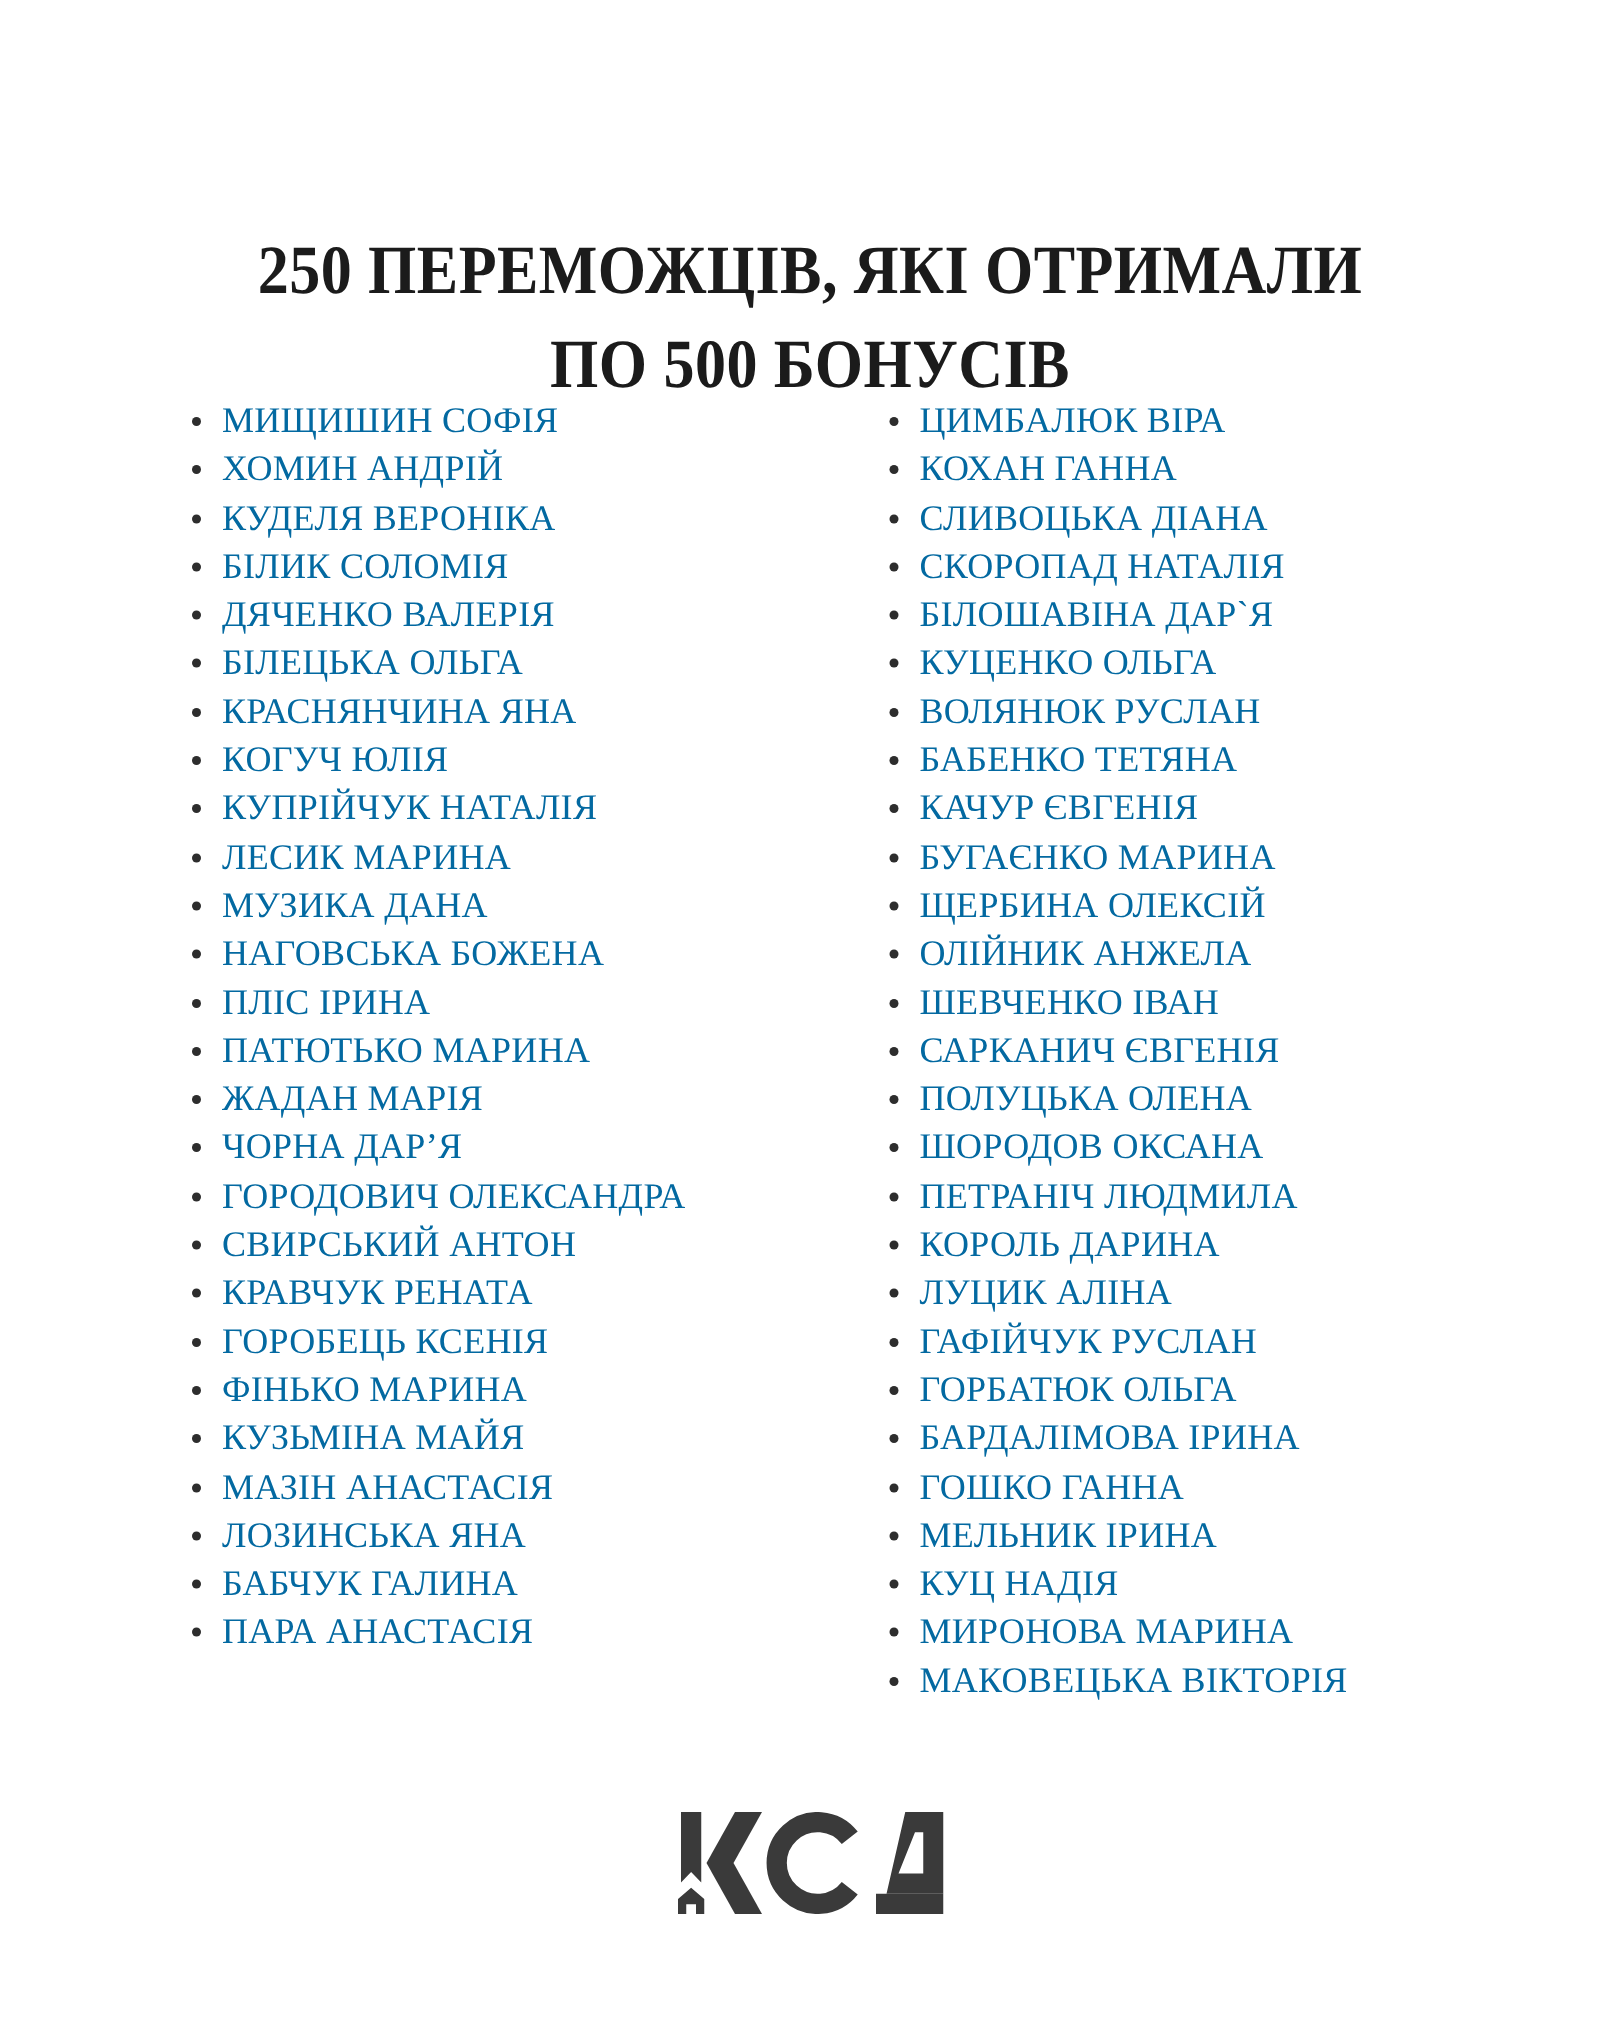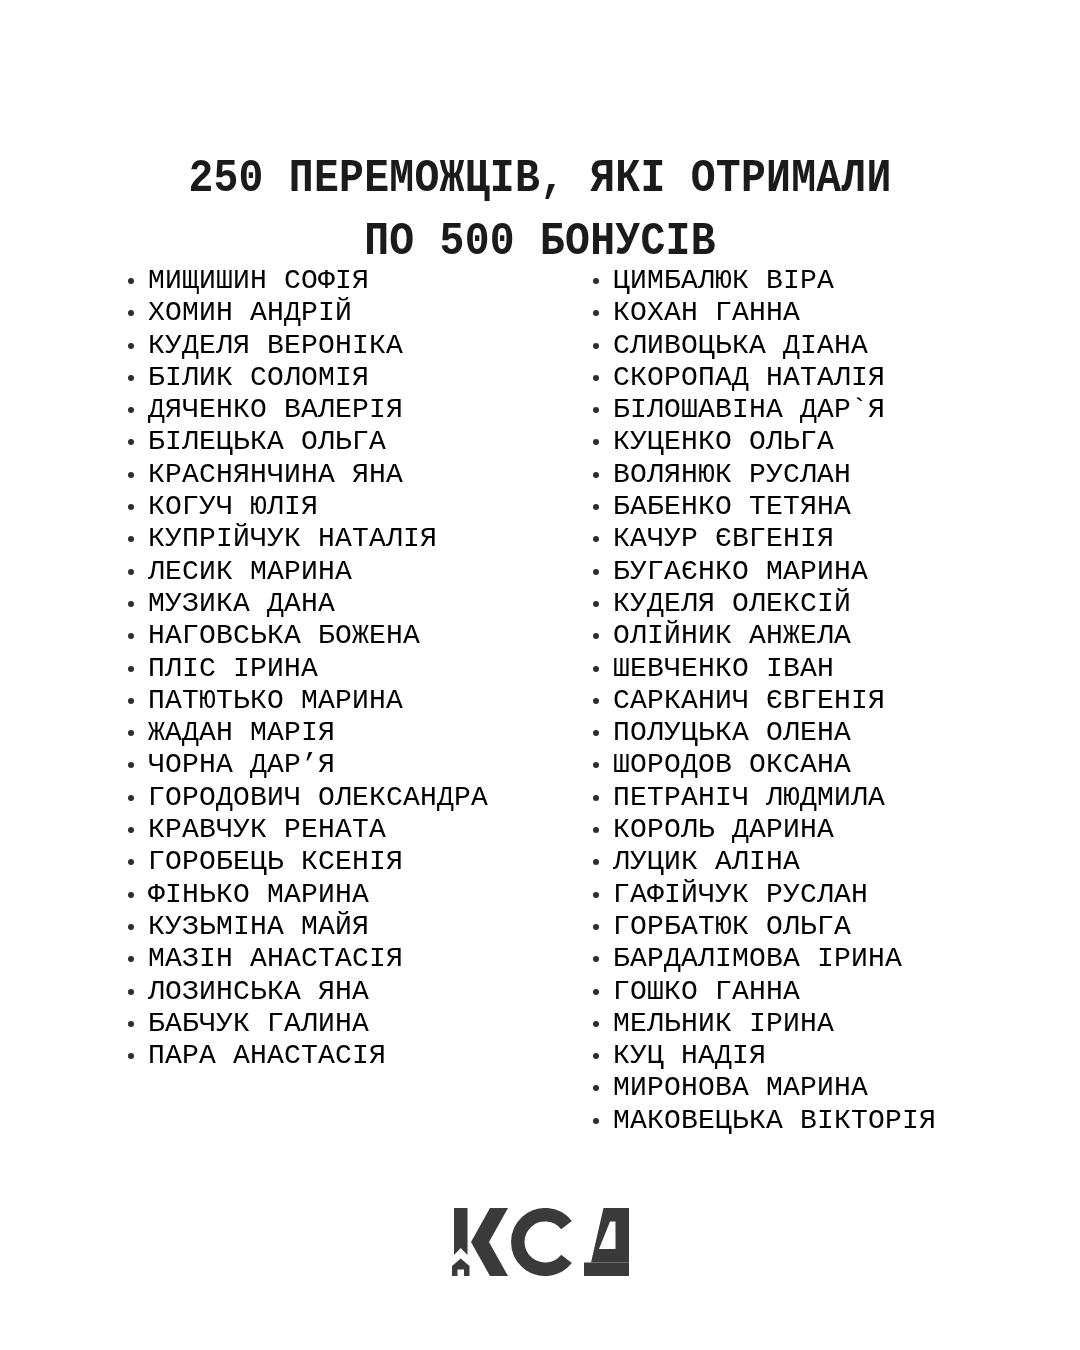--- a/index.html
+++ b/index.html
@@ -2,21 +2,21 @@
 <html><head>
 <meta charset="utf-8">
 <style>
   html, body { margin: 0; padding: 0; }
   .page {
     position: relative;
     width: 1080px;
     height: 1350px;
     background: #ffffff;
     overflow: hidden;
-    font-family: Liberation Mono, monospace;
+    font-family: Liberation Serif, serif;
   }
   .title {
     position: absolute;
     top: 117px;
     left: 0;
     width: 1080px;
     text-align: center;
     color: #1b1b1b;
     font-weight: 700;
     font-size: 46px;
@@ -34,23 +34,23 @@
     margin: 0;
     padding: 0;
     position: absolute;
     top: 265px;
   }
   ul.winners.col-left  { left: 124px; }
   ul.winners.col-right { left: 589px; }
   ul.winners li {
     position: relative;
     padding-left: 24px;
-    font-size: 28px;
+    font-size: 24px;
     line-height: 32.3px;
-    color: #000000;
+    color: #0369a1;
     letter-spacing: 0.2px;
     white-space: nowrap;
   }
   ul.winners .bullet {
     position: absolute;
     left: 4px;
     top: 13px;
     width: 6px;
     height: 6px;
     border-radius: 50%;
@@ -86,41 +86,42 @@
       <li><span class="bullet"></span><span>КОГУЧ ЮЛІЯ</span></li>
       <li><span class="bullet"></span><span>КУПРІЙЧУК НАТАЛІЯ</span></li>
       <li><span class="bullet"></span><span>ЛЕСИК МАРИНА</span></li>
       <li><span class="bullet"></span><span>МУЗИКА ДАНА</span></li>
       <li><span class="bullet"></span><span>НАГОВСЬКА БОЖЕНА</span></li>
       <li><span class="bullet"></span><span>ПЛІС ІРИНА</span></li>
       <li><span class="bullet"></span><span>ПАТЮТЬКО МАРИНА</span></li>
       <li><span class="bullet"></span><span>ЖАДАН МАРІЯ</span></li>
       <li><span class="bullet"></span><span>ЧОРНА ДАР’Я</span></li>
       <li><span class="bullet"></span><span>ГОРОДОВИЧ ОЛЕКСАНДРА</span></li>
+      <li><span class="bullet"></span><span>СВИРСЬКИЙ АНТОН</span></li>
       <li><span class="bullet"></span><span>КРАВЧУК РЕНАТА</span></li>
       <li><span class="bullet"></span><span>ГОРОБЕЦЬ КСЕНІЯ</span></li>
       <li><span class="bullet"></span><span>ФІНЬКО МАРИНА</span></li>
       <li><span class="bullet"></span><span>КУЗЬМІНА МАЙЯ</span></li>
       <li><span class="bullet"></span><span>МАЗІН АНАСТАСІЯ</span></li>
       <li><span class="bullet"></span><span>ЛОЗИНСЬКА ЯНА</span></li>
       <li><span class="bullet"></span><span>БАБЧУК ГАЛИНА</span></li>
       <li><span class="bullet"></span><span>ПАРА АНАСТАСІЯ</span></li>
     </ul>
   <ul class="winners col-right">
       <li><span class="bullet"></span><span>ЦИМБАЛЮК ВІРА</span></li>
       <li><span class="bullet"></span><span>КОХАН ГАННА</span></li>
       <li><span class="bullet"></span><span>СЛИВОЦЬКА ДІАНА</span></li>
       <li><span class="bullet"></span><span>СКОРОПАД НАТАЛІЯ</span></li>
       <li><span class="bullet"></span><span>БІЛОШАВІНА ДАР`Я</span></li>
       <li><span class="bullet"></span><span>КУЦЕНКО ОЛЬГА</span></li>
       <li><span class="bullet"></span><span>ВОЛЯНЮК РУСЛАН</span></li>
       <li><span class="bullet"></span><span>БАБЕНКО ТЕТЯНА</span></li>
       <li><span class="bullet"></span><span>КАЧУР ЄВГЕНІЯ</span></li>
       <li><span class="bullet"></span><span>БУГАЄНКО МАРИНА</span></li>
-      <li><span class="bullet"></span><span>КУДЕЛЯ ОЛЕКСІЙ</span></li>
+      <li><span class="bullet"></span><span>ЩЕРБИНА ОЛЕКСІЙ</span></li>
       <li><span class="bullet"></span><span>ОЛІЙНИК АНЖЕЛА</span></li>
       <li><span class="bullet"></span><span>ШЕВЧЕНКО ІВАН</span></li>
       <li><span class="bullet"></span><span>САРКАНИЧ ЄВГЕНІЯ</span></li>
       <li><span class="bullet"></span><span>ПОЛУЦЬКА ОЛЕНА</span></li>
       <li><span class="bullet"></span><span>ШОРОДОВ ОКСАНА</span></li>
       <li><span class="bullet"></span><span>ПЕТРАНІЧ ЛЮДМИЛА</span></li>
       <li><span class="bullet"></span><span>КОРОЛЬ ДАРИНА</span></li>
       <li><span class="bullet"></span><span>ЛУЦИК АЛІНА</span></li>
       <li><span class="bullet"></span><span>ГАФІЙЧУК РУСЛАН</span></li>
       <li><span class="bullet"></span><span>ГОРБАТЮК ОЛЬГА</span></li>

